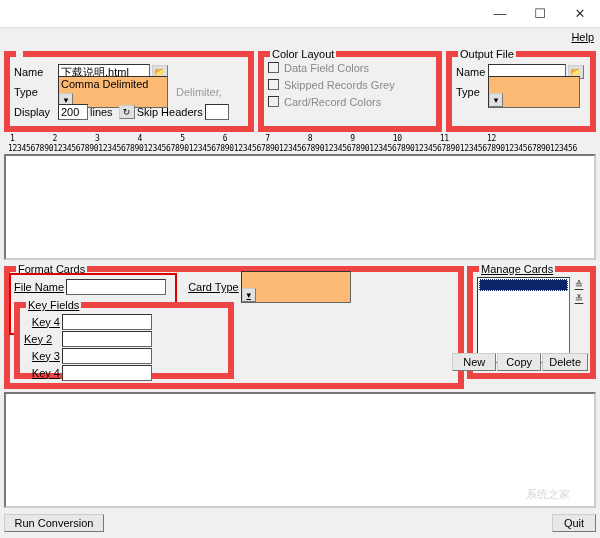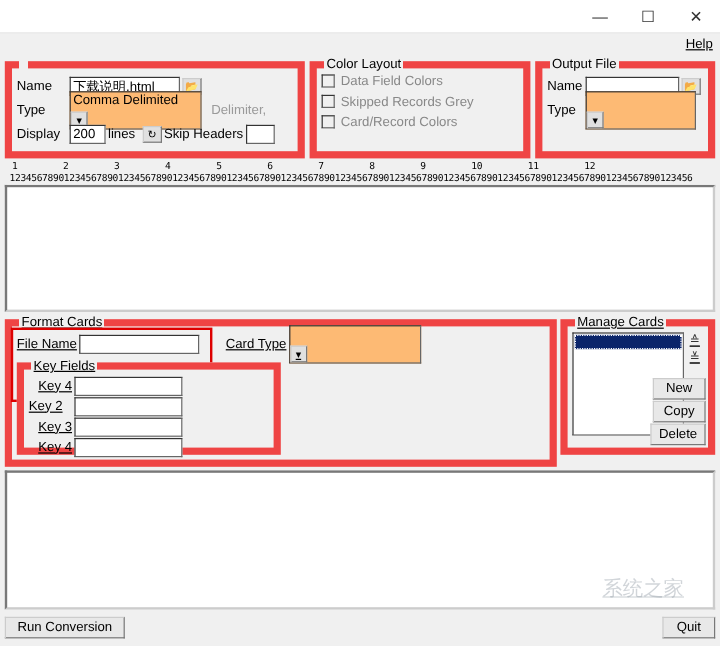--- a/index.html
+++ b/index.html
@@ -151,21 +151,21 @@
     background: #fff;
     height: 86px;
     position: relative;
   }
   .listbox .selected {
     background: #0a246a;
     border: 1px dotted #fff;
     height: 12px;
     margin:1px;
   }
-  .btncol { display:flex; flex-direction:column; align-items:flex-end; gap:1px; }
+  .btncol { display:flex; flex-direction:row; align-items:flex-end; gap:1px; }
   .stdbtn {
     border: 1px outset #ccc;
     background: #e8e8e8;
     height: 18px;
     padding: 0 6px;
     font-size: 11px;
     font-family: inherit;
     min-width: 44px;
     text-align:center;
   }
@@ -190,23 +190,22 @@
   }
   .openicon {
     display:inline-flex;width:16px;height:14px;
     border:1px outset #ccc;background:#e0e0e0;
     align-items:center;justify-content:center;font-size:9px;
   }
   .watermark {
     position:absolute;
     right: 30px; bottom: 36px;
     color: rgba(140,150,160,0.4);
-    font-size: 17px;
+    font-size: 11px;
     pointer-events:none;
-    text-decoration:underline;
   }
 </style>
 </head>
 <body>
 
 <div class="titlebar">
   <button>—</button>
   <button>☐</button>
   <button>✕</button>
 </div>

